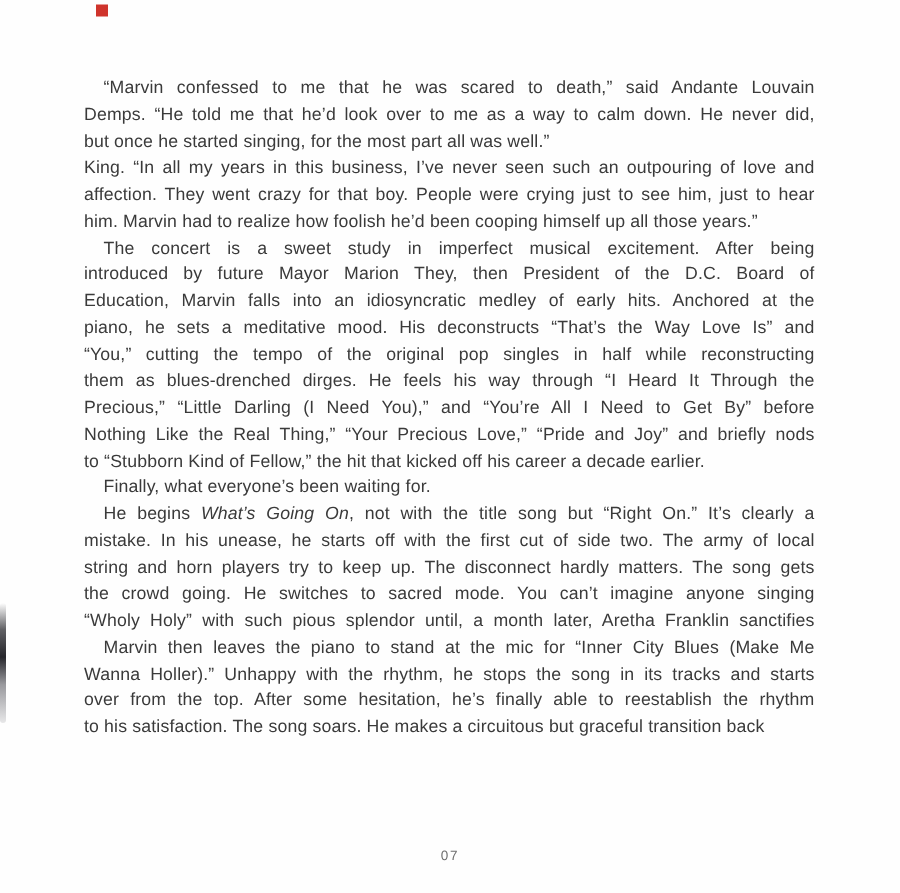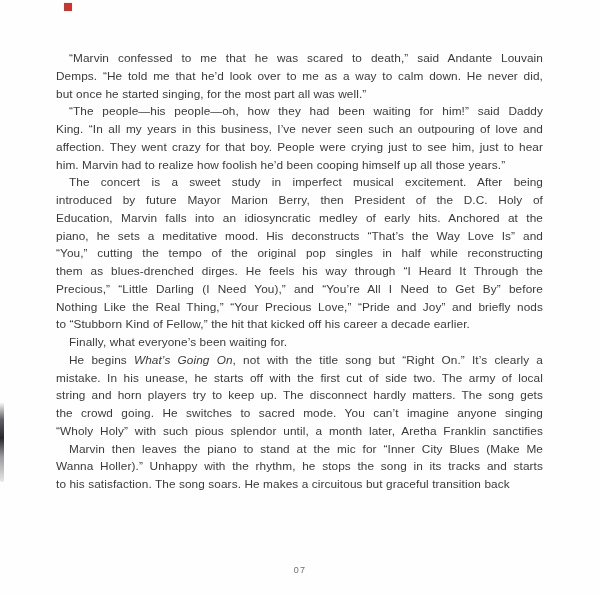--- a/index.html
+++ b/index.html
@@ -61,37 +61,37 @@
 </head>
 <body>
 
 <div class="red-mark"></div>
 <div class="edge-smudge"></div>
 
 <div class="body-text">
   <div class="ln ind">“Marvin confessed to me that he was scared to death,” said Andante Louvain</div>
   <div class="ln">Demps. “He told me that he’d look over to me as a way to calm down. He never did,</div>
   <div class="ln end">but once he started singing, for the most part all was well.”</div>
-  <div class="ln ind">“The people—his people—oh, how they had been waiting for him!” said Daddy</div>
   <div class="ln">King. “In all my years in this business, I’ve never seen such an outpouring of love and</div>
   <div class="ln">affection. They went crazy for that boy. People were crying just to see him, just to hear</div>
   <div class="ln end">him. Marvin had to realize how foolish he’d been cooping himself up all those years.”</div>
   <div class="ln ind">The concert is a sweet study in imperfect musical excitement. After being</div>
-  <div class="ln">introduced by future Mayor Marion Berry, then President of the D.C. Holy of</div>
+  <div class="ln">introduced by future Mayor Marion They, then President of the D.C. Board of</div>
   <div class="ln">Education, Marvin falls into an idiosyncratic medley of early hits. Anchored at the</div>
   <div class="ln">piano, he sets a meditative mood. His deconstructs “That’s the Way Love Is” and</div>
   <div class="ln">“You,” cutting the tempo of the original pop singles in half while reconstructing</div>
   <div class="ln">them as blues-drenched dirges. He feels his way through “I Heard It Through the</div>
   <div class="ln">Precious,” “Little Darling (I Need You),” and “You’re All I Need to Get By” before</div>
   <div class="ln">Nothing Like the Real Thing,” “Your Precious Love,” “Pride and Joy” and briefly nods</div>
   <div class="ln end">to “Stubborn Kind of Fellow,” the hit that kicked off his career a decade earlier.</div>
   <div class="ln ind end">Finally, what everyone’s been waiting for.</div>
   <div class="ln ind"><span>He begins </span><em>What’s Going On</em><span>, not with the title song but “Right On.” It’s clearly a</span></div>
   <div class="ln">mistake. In his unease, he starts off with the first cut of side two. The army of local</div>
   <div class="ln">string and horn players try to keep up. The disconnect hardly matters. The song gets</div>
   <div class="ln">the crowd going. He switches to sacred mode. You can’t imagine anyone singing</div>
   <div class="ln">“Wholy Holy” with such pious splendor until, a month later, Aretha Franklin sanctifies</div>
   <div class="ln ind">Marvin then leaves the piano to stand at the mic for “Inner City Blues (Make Me</div>
   <div class="ln">Wanna Holler).” Unhappy with the rhythm, he stops the song in its tracks and starts</div>
+  <div class="ln">over from the top. After some hesitation, he’s finally able to reestablish the rhythm</div>
   <div class="ln end">to his satisfaction. The song soars. He makes a circuitous but graceful transition back</div>
 </div>
 
 <div class="page-number">07</div>
 
 </body></html>

